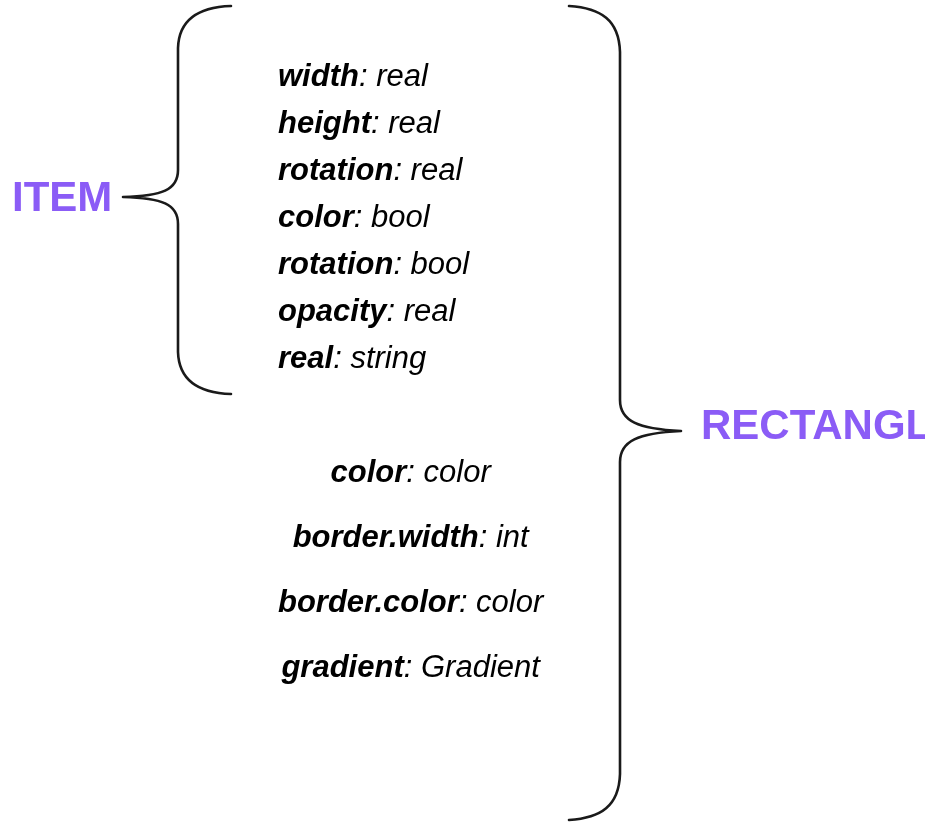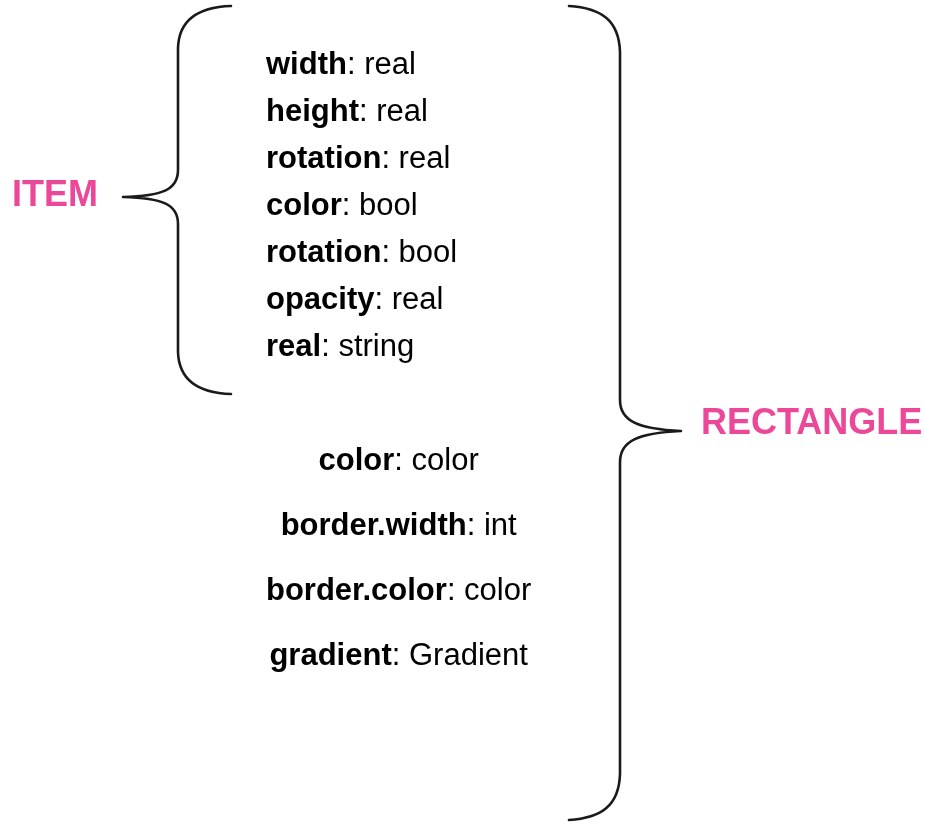--- a/index.html
+++ b/index.html
@@ -23,43 +23,44 @@
     left: 0;
     top: 0;
     width: 925px;
     height: 828px;
     pointer-events: none;
   }
 
   
   .group-label {
     position: absolute;
-    font-size: 36px;
+    font-size: 42px;
     font-weight: bold;
-    color: #ec4899;
+    color: #8b5cf6;
     line-height: 1;
     white-space: nowrap;
     letter-spacing: 0px;
   }
   #label-item {
     left: 12px;
     top: 176px;
   }
   #label-rectangle {
     left: 701px;
     top: 404px;
   }
 
   
   .prop-list {
     position: absolute;
     left: 266px;
-    margin: 0;
+    margin: 12px;
     padding: 0;
     list-style: none;
+    font-style: italic;
   }
   #props-item {
     top: 48px;
   }
   #props-rectangle {
     top: 444px;
     text-align: center;
   }
   .prop-row {
     font-size: 31px;

